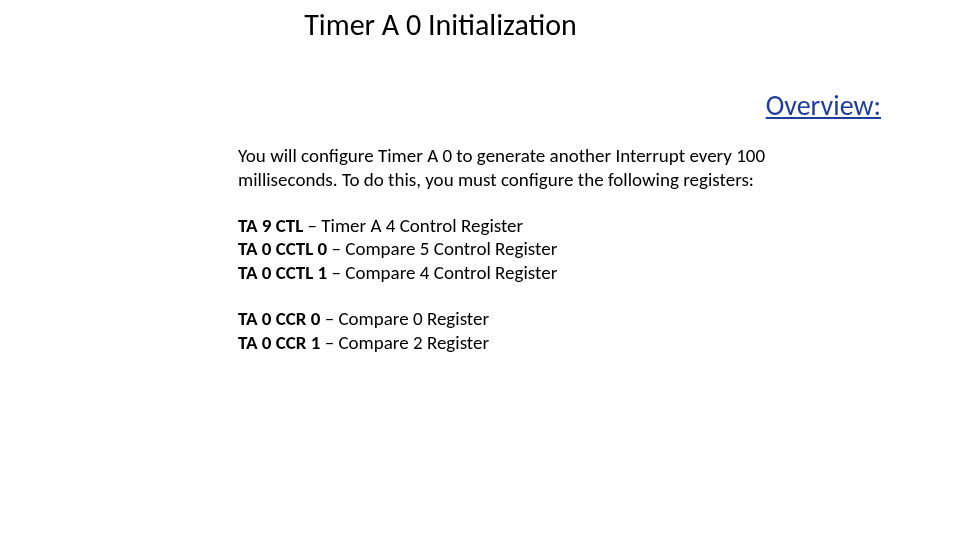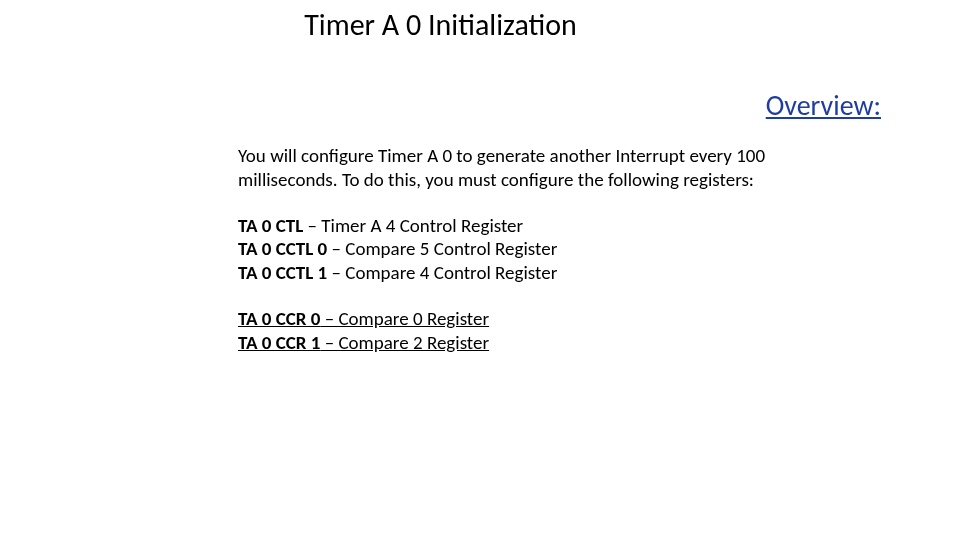--- a/index.html
+++ b/index.html
@@ -45,41 +45,40 @@
     width: 530px;
     font-size: 19px;
     line-height: 1.25;
     color: #000;
   }
   .body p {
     margin: 0 0 22px 0;
   }
   .body .tight {
     margin: 0;
-    text-decoration: underline;
   }
   .bold {
     font-weight: 700;
   }
 </style>
 </head>
 <body>
 
 <div class="slide">
 
   <div class="title">Timer A 0 Initialization</div>
 
   <div class="subtitle">Overview:</div>
 
   <div class="body">
 
     <p>You will configure Timer A 0 to generate another Interrupt every 100 milliseconds. To do this, you must configure the following registers:</p>
 
     <p>
-      <span class="bold">TA 0 CTL</span><span> – Timer A 4 Control Register</span><br>
+      <span class="bold">TA 9 CTL</span><span> – Timer A 4 Control Register</span><br>
       <span class="bold">TA 0 CCTL 0</span><span> – Compare  5 Control Register</span><br>
       <span class="bold">TA 0 CCTL 1</span><span> – Compare 4 Control Register</span><br>
     </p>
 
     <p class="tight">
       <span class="bold">TA 0 CCR 0</span><span> – Compare 0 Register</span><br>
       <span class="bold">TA 0 CCR 1</span><span> – Compare 2 Register</span>
     </p>
 
   </div>

